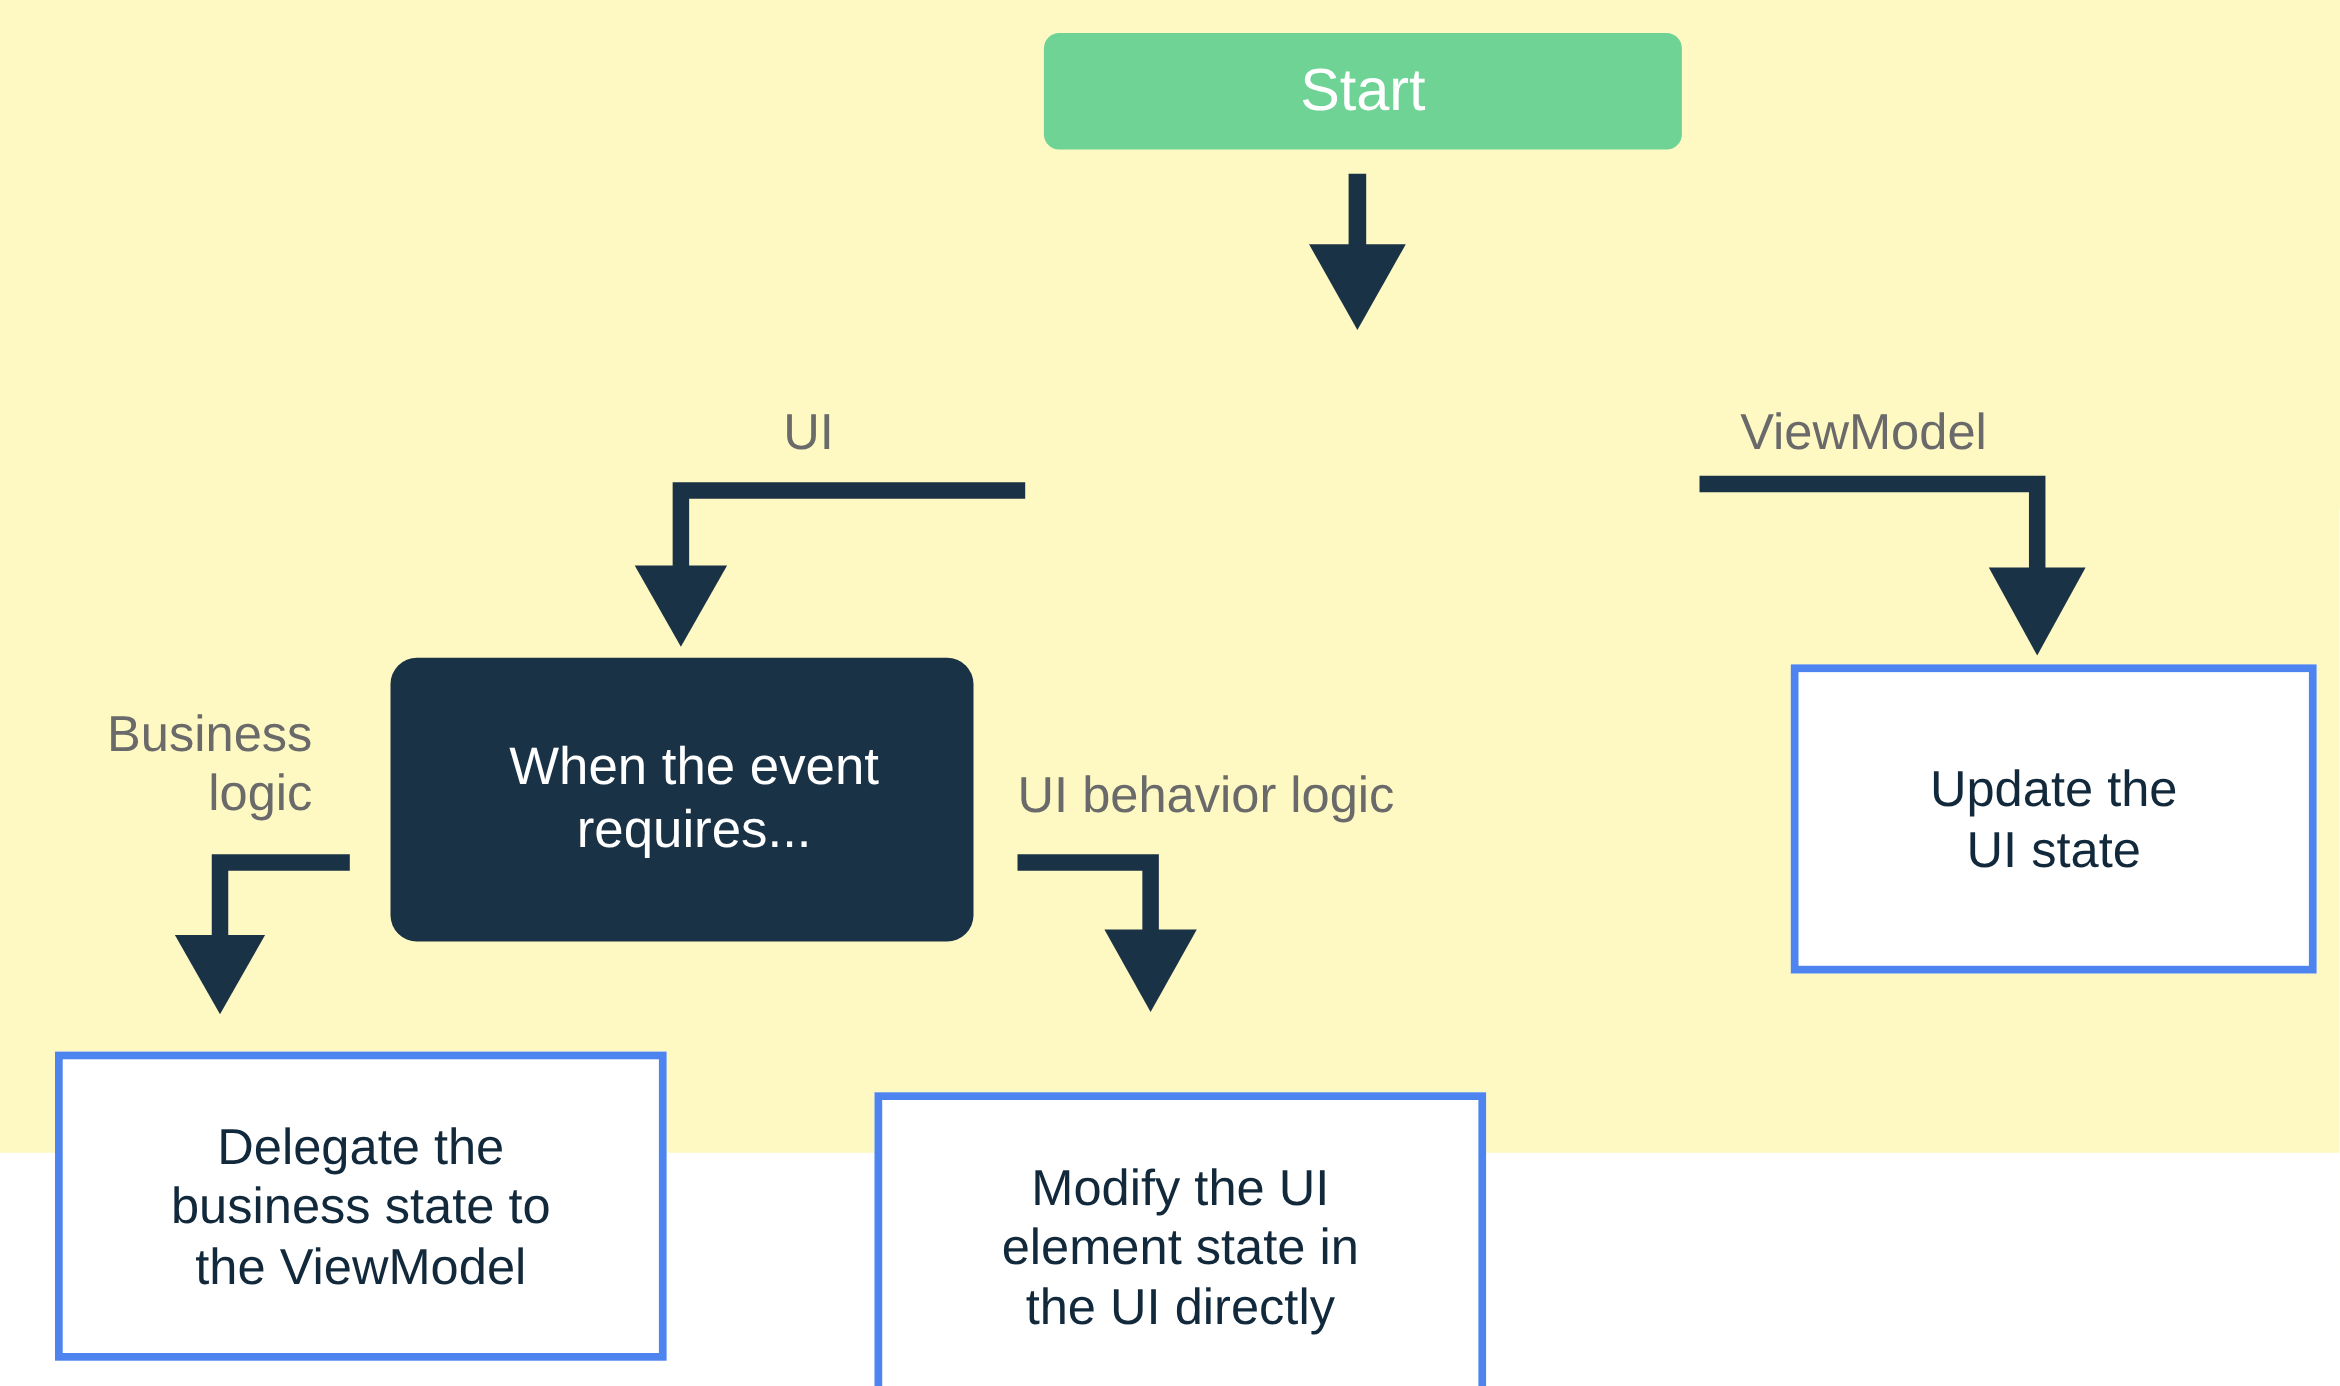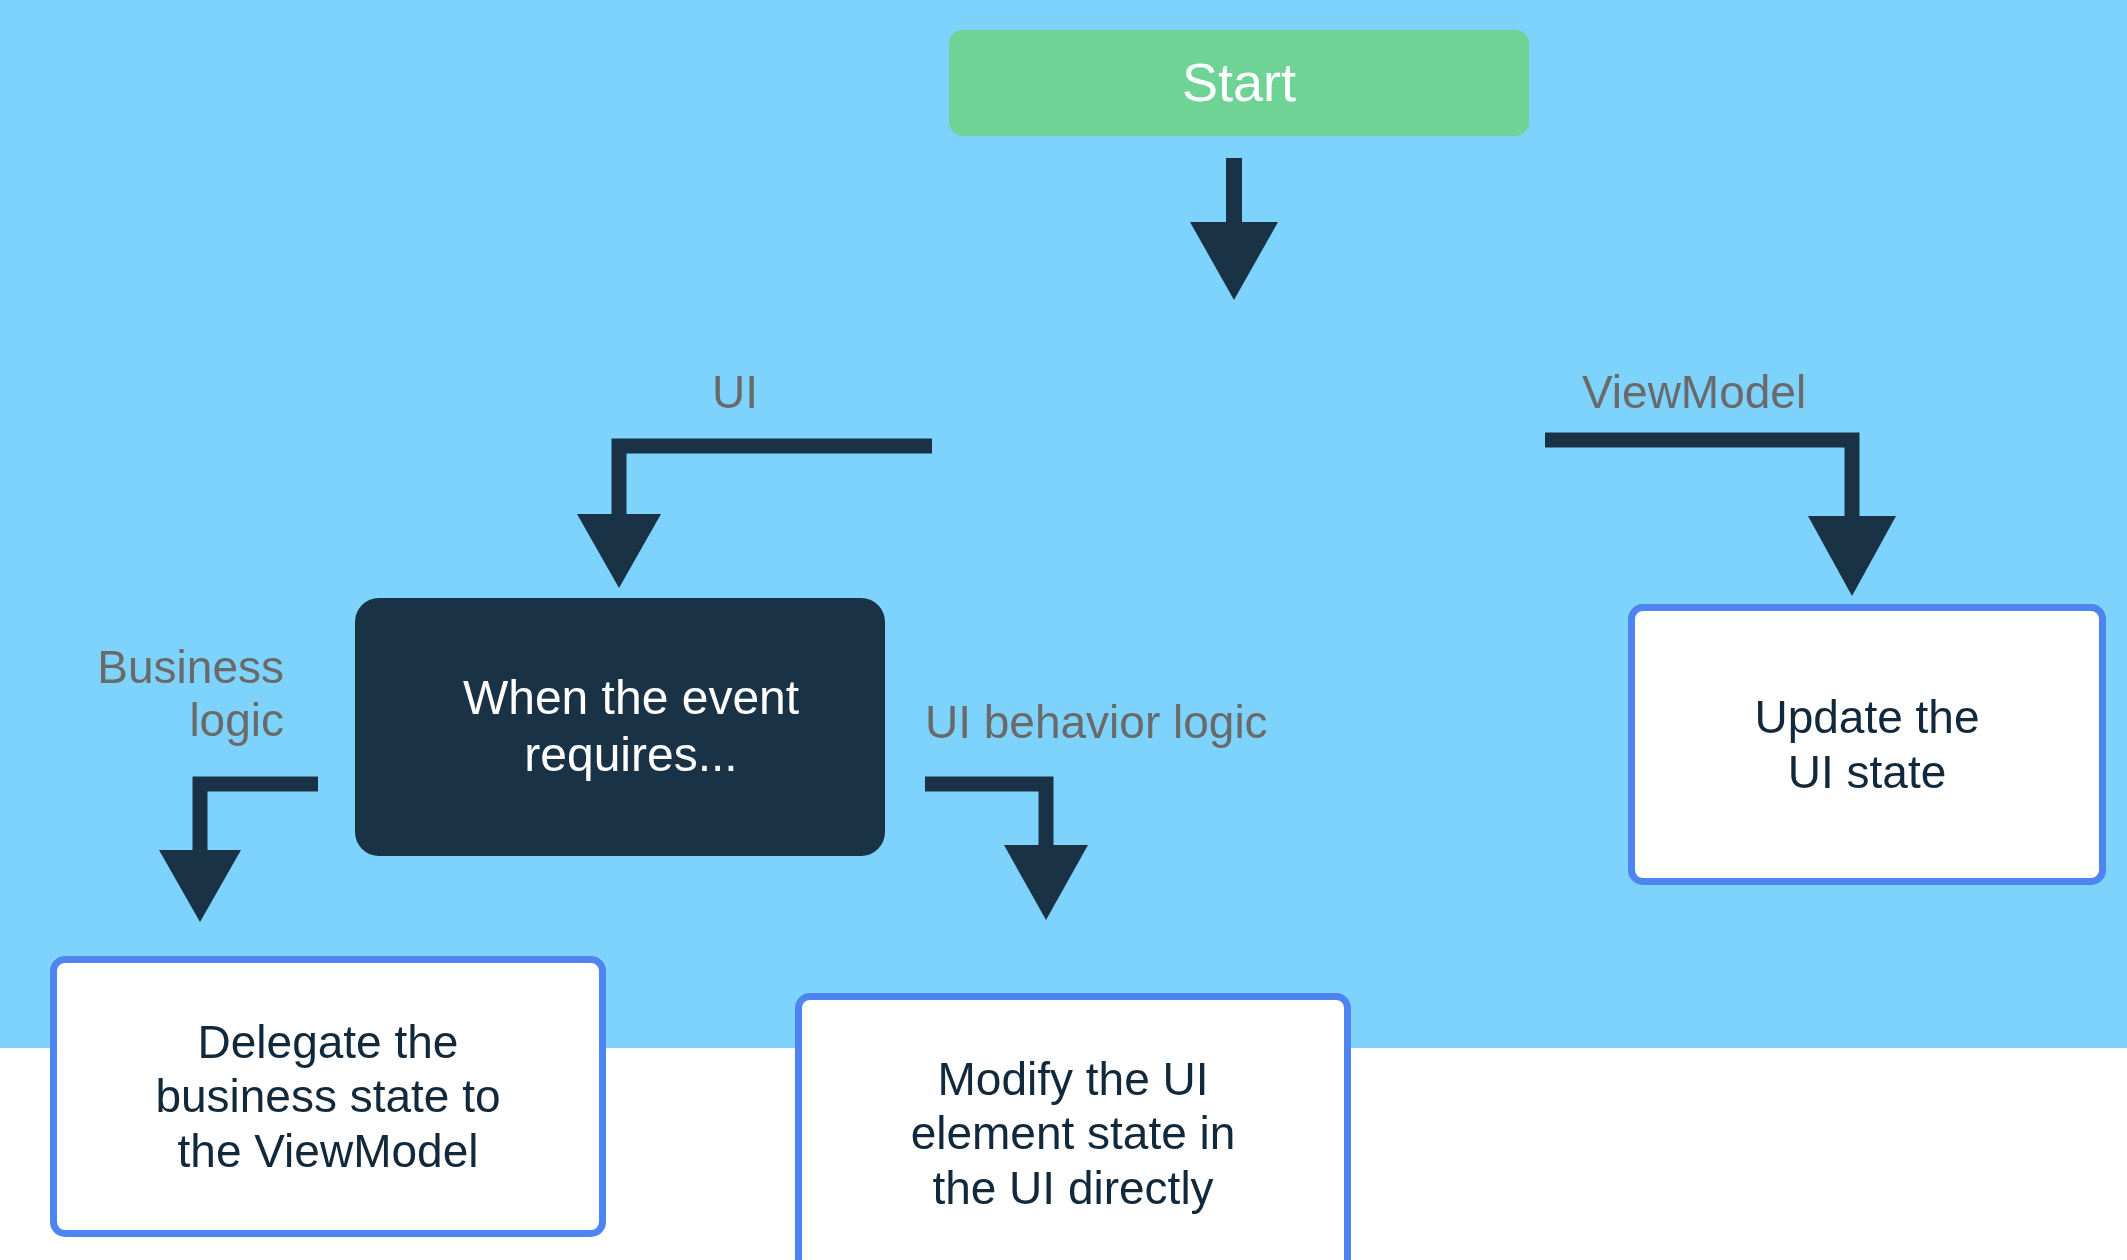--- a/index.html
+++ b/index.html
@@ -10,38 +10,37 @@
   body {
     width: 2127px;
     height: 1260px;
     font-family: "Liberation Sans", sans-serif;
     overflow: hidden;
   }
   #flow-root {
     position: relative;
     width: 2127px;
     height: 1048px;
-    background: #7dd3fc;
+    background: #fef9c3;
     text-decoration: underline;
   }
   svg.flow-canvas {
     position: absolute;
     top: 0;
     left: 0;
     width: 2127px;
     height: 1260px;
   }
   .node-box {
     position: absolute;
     box-sizing: border-box;
     display: flex;
     align-items: center;
     justify-content: center;
     text-align: center;
-    border-radius: 15px;
   }
   .node-text {
     display: block;
     line-height: 1.18;
     white-space: pre-line;
   }
   .node-start {
     background: #6ed395;
     border-radius: 14px;
   }

